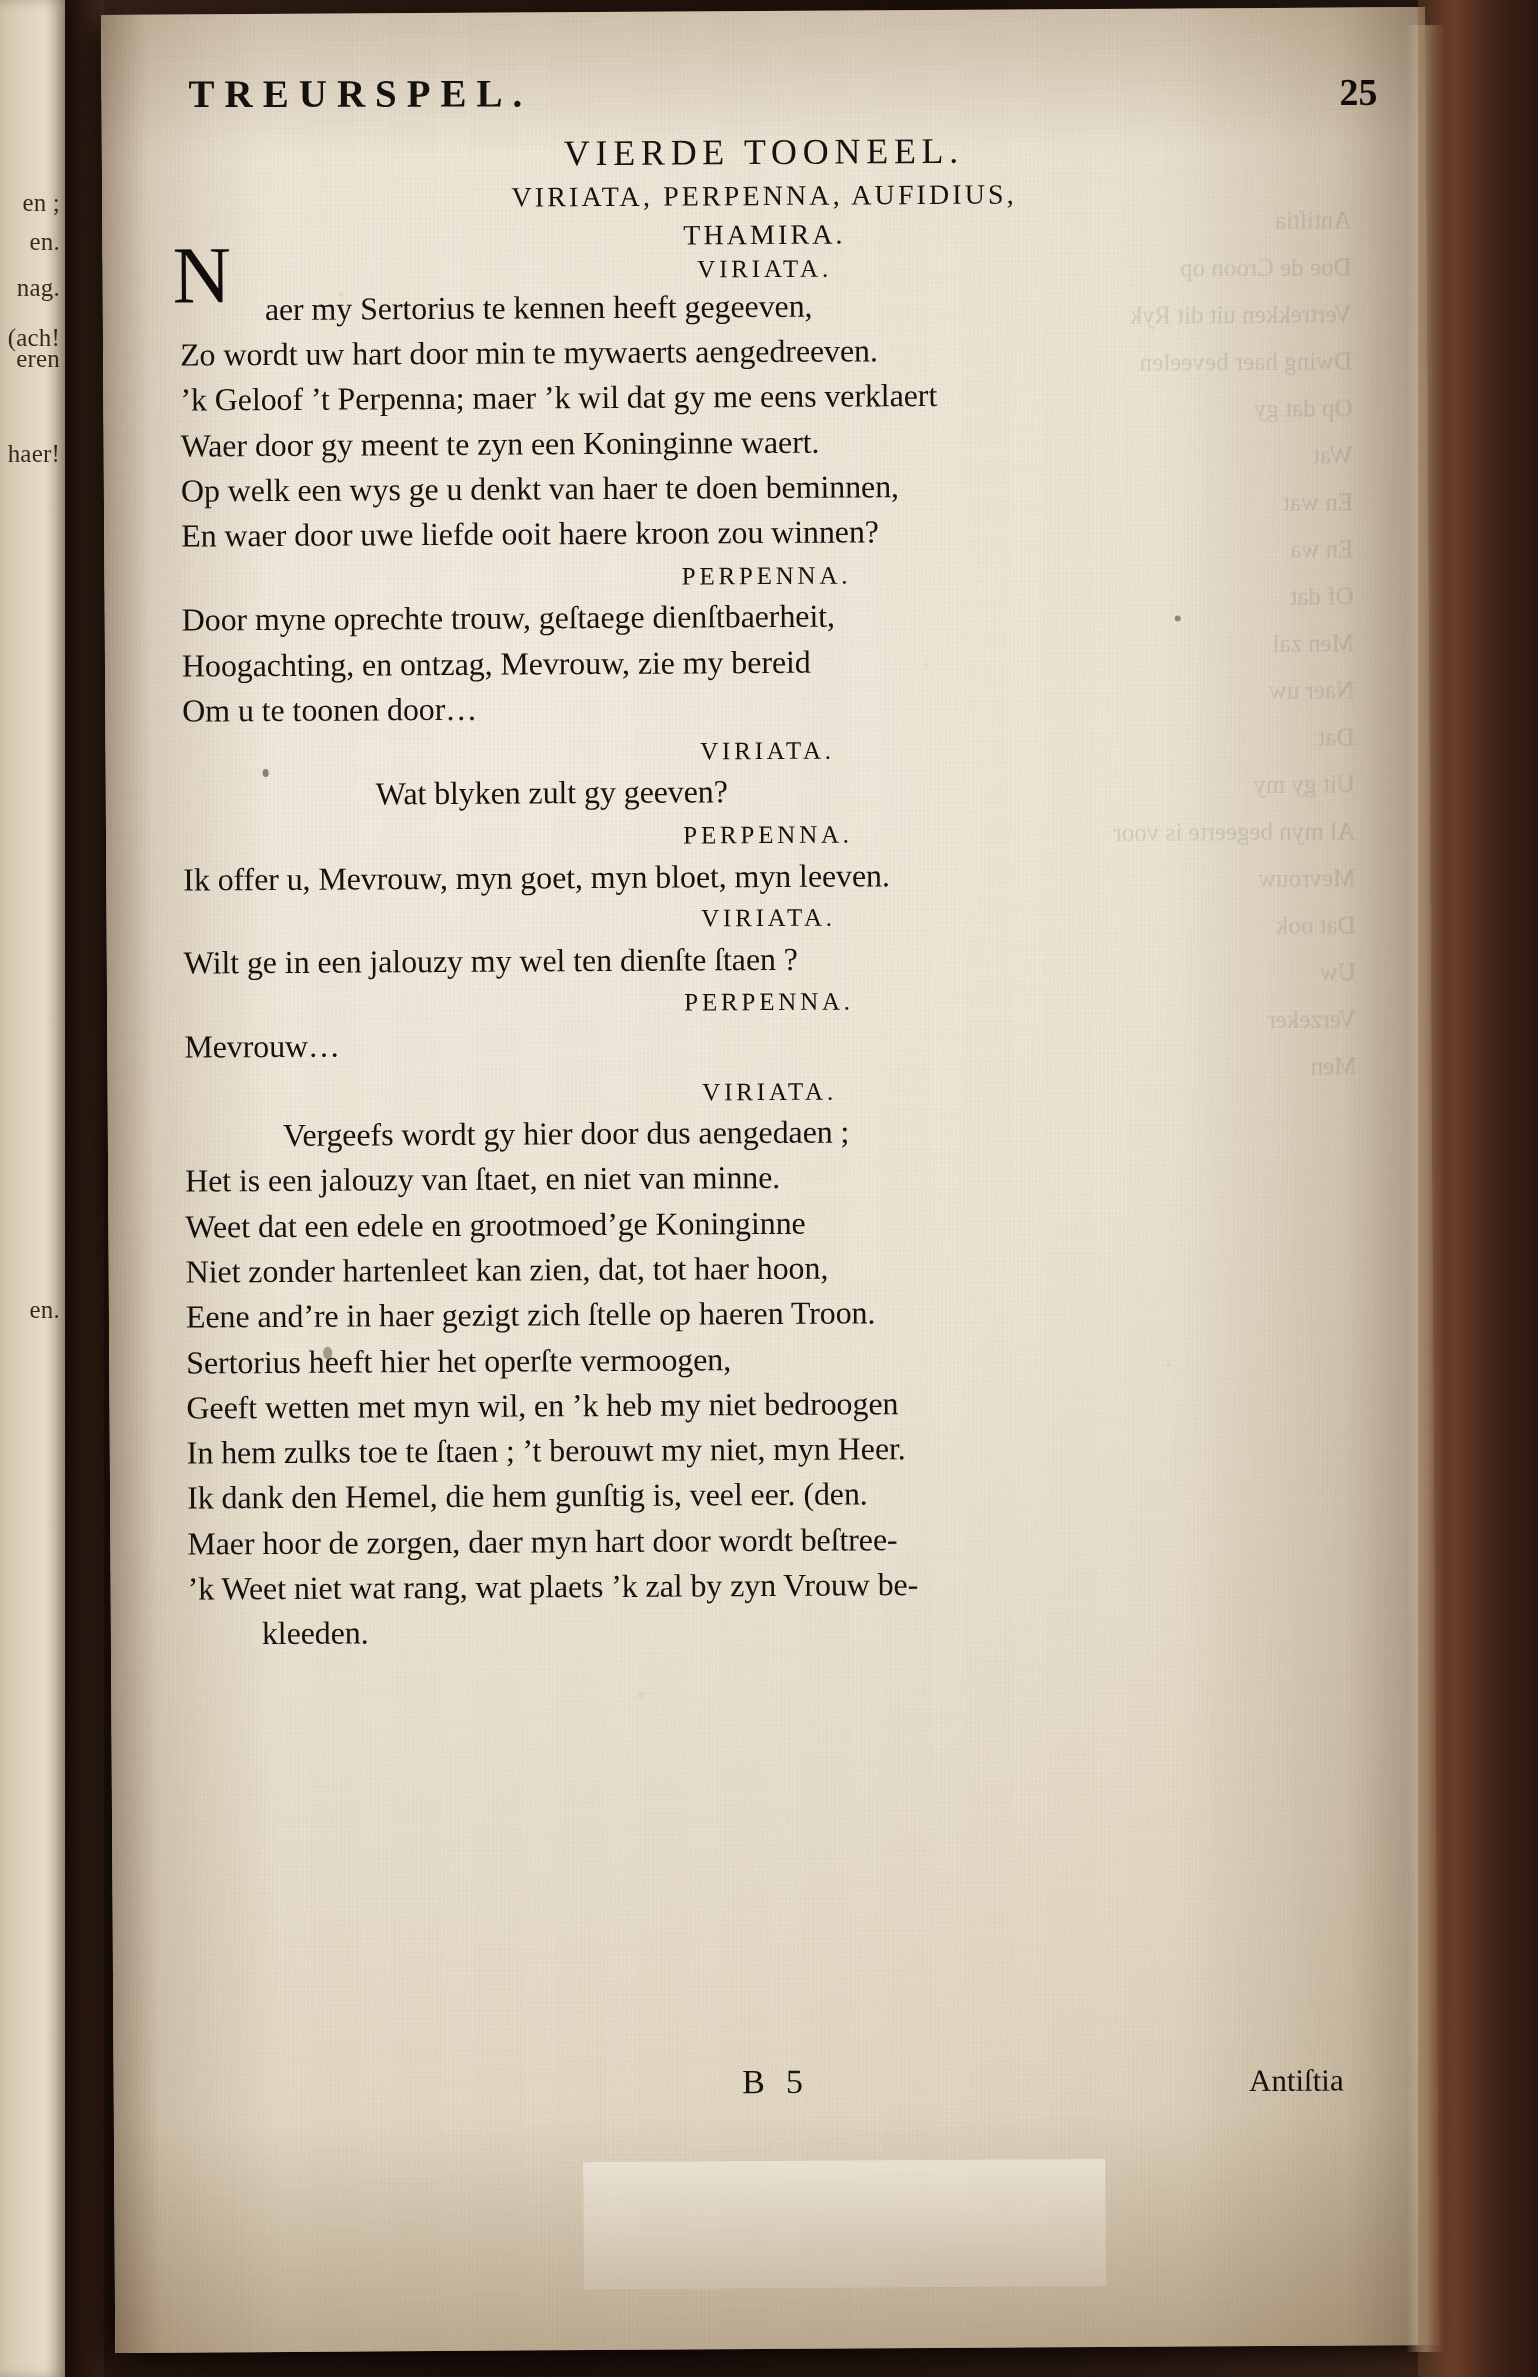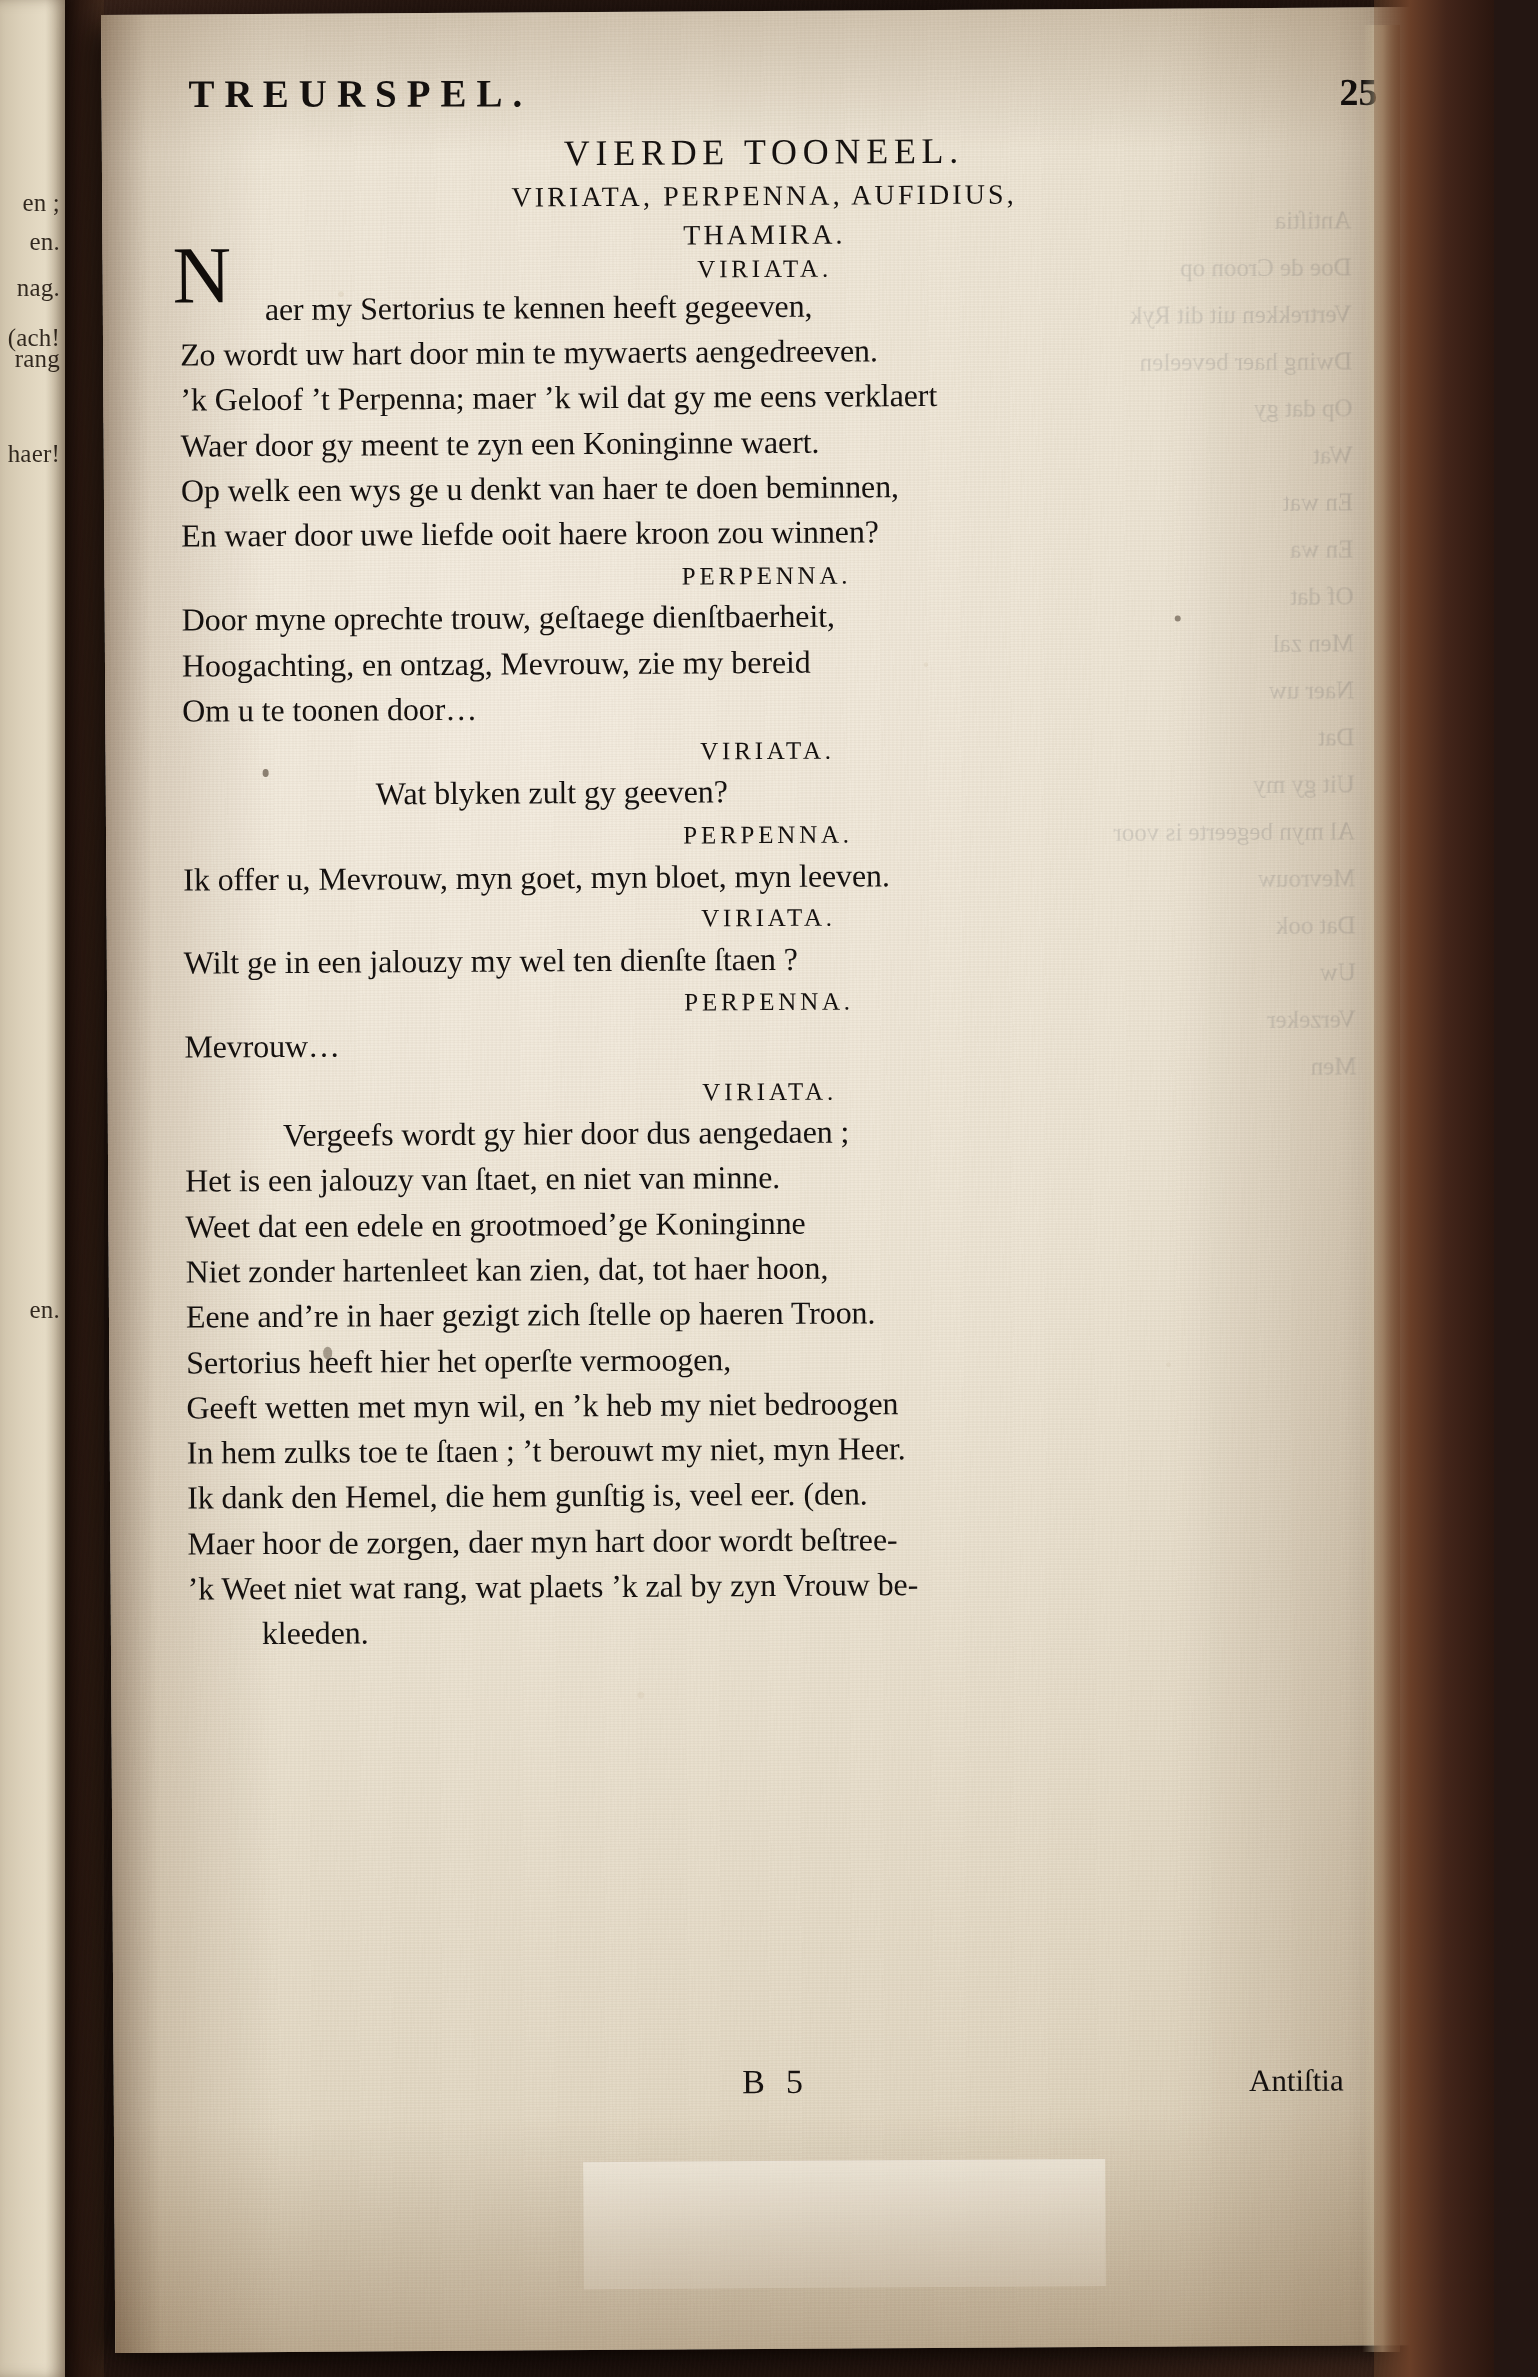--- a/index.html
+++ b/index.html
@@ -6,20 +6,21 @@
   body{
     font-family:"Liberation Serif", serif;
     -webkit-font-smoothing:antialiased;
   }
   #scan{
     position:relative;
     width:1494px;height:2377px;
     overflow:hidden;
     background:
       radial-gradient(ellipse 70% 55% at 55% 45%, #2e1d16 0%, #1d1210 60%, #120b09 100%);
+    padding-left: 44px;
   }
 
   
   .backdrop{
     position:absolute;inset:0;
     background:
       linear-gradient(100deg,#3a241b 0%,#24150f 22%,#1a0f0b 48%,#25160f 76%,#3b251b 100%);
   }
   .backdrop:after{
     content:"";position:absolute;inset:0;
@@ -198,21 +199,21 @@
 
 <div id="scan">
 
   <div class="backdrop"></div>
 
   <div class="left-page">
     <div class="left-frag" style="top:189px;">en ;</div>
     <div class="left-frag" style="top:228px;">en.</div>
     <div class="left-frag" style="top:274px;">nag.</div>
     <div class="left-frag" style="top:324px;">(ach!</div>
-    <div class="left-frag" style="top:345px;">rang</div>
+    <div class="left-frag" style="top:345px;">eren</div>
     <div class="left-frag" style="top:440px;">haer!</div>
     <div class="left-frag" style="top:1296px;">en.</div>
   </div>
 
   <div class="gutter-left"></div>
 
   <div class="page">
 
     <div class="showthrough">
       <div>Antiſtia</div>

